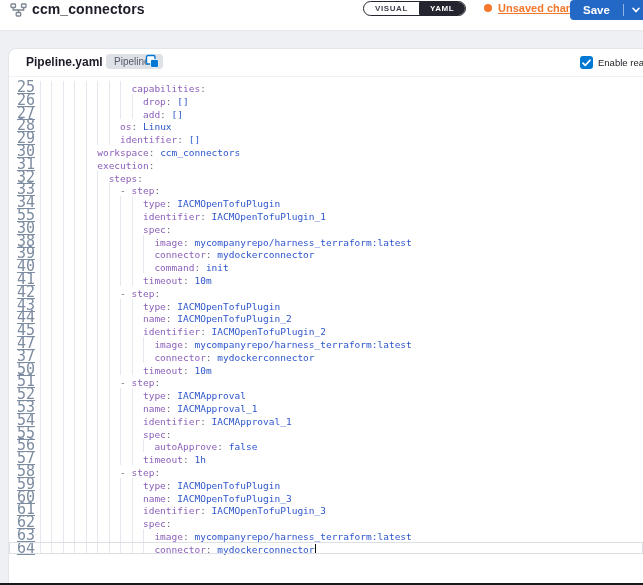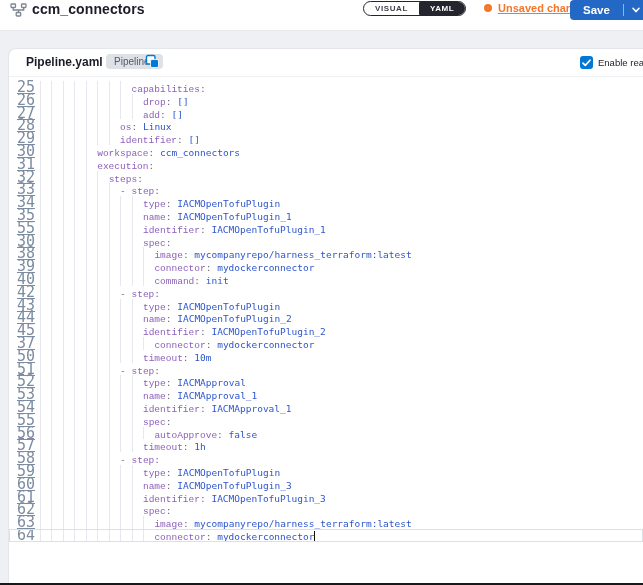--- a/index.html
+++ b/index.html
@@ -82,21 +82,21 @@
   }
   .cl.current { outline:1px solid #dcdfe4; outline-offset:-1px; }
   .ln {
     display:inline-block; width:31px; text-align:right; padding-right:5px;
     color:#7d8ca1; font-size:15px;text-decoration:underline;
   }
   .ind {
     display:inline-block; height:12.8px; vertical-align:top;
     background:repeating-linear-gradient(to right,#e5e8ee 0,#e5e8ee 1px,transparent 1px,transparent 2ch);
   }
-  .k { color:#8c60ba;font-family:Liberation Mono, monospace; }
+  .k { color:#8c60ba; }
   .v { color:#2e56cc; }
   .p { color:#70707c; }
   .cursor {
     display:inline-block; width:1px; height:10px; background:#111;
     vertical-align:-1px;
   }
 
   .bottom-edge { position:absolute; left:0; bottom:0; width:643px; height:2px; background:#17171c; z-index:9; }
 </style>
 </head>
@@ -158,30 +158,31 @@
       <div class="cl"><span class="ln">25</span><span class="ind" style="width: 16ch;"></span><span class="k">capabilities</span><span class="p">:</span></div>
       <div class="cl"><span class="ln">26</span><span class="ind" style="width: 18ch;"></span><span class="k">drop</span><span class="p">:</span><span class="p"> </span><span class="v">[]</span></div>
       <div class="cl"><span class="ln">27</span><span class="ind" style="width: 18ch;"></span><span class="k">add</span><span class="p">:</span><span class="p"> </span><span class="v">[]</span></div>
       <div class="cl"><span class="ln">28</span><span class="ind" style="width: 14ch;"></span><span class="k">os</span><span class="p">:</span><span class="p"> </span><span class="v">Linux</span></div>
       <div class="cl"><span class="ln">29</span><span class="ind" style="width: 14ch;"></span><span class="k">identifier</span><span class="p">:</span><span class="p"> </span><span class="v">[]</span></div>
       <div class="cl"><span class="ln">30</span><span class="ind" style="width: 10ch;"></span><span class="k">workspace</span><span class="p">:</span><span class="p"> </span><span class="v">ccm_connectors</span></div>
       <div class="cl"><span class="ln">31</span><span class="ind" style="width: 10ch;"></span><span class="k">execution</span><span class="p">:</span></div>
       <div class="cl"><span class="ln">32</span><span class="ind" style="width: 12ch;"></span><span class="k">steps</span><span class="p">:</span></div>
       <div class="cl"><span class="ln">33</span><span class="ind" style="width: 14ch;"></span><span class="p">- </span><span class="k">step</span><span class="p">:</span></div>
       <div class="cl"><span class="ln">34</span><span class="ind" style="width: 18ch;"></span><span class="k">type</span><span class="p">:</span><span class="p"> </span><span class="v">IACMOpenTofuPlugin</span></div>
-      <div class="cl"><span class="ln">35</span><span class="ind" style="width: 18ch;"></span><span class="k">name</span><span class="p">:</span><span class="p"> </span><span class="v">IACMOpenTofuPlugin_1</span></div>
       <div class="cl"><span class="ln">55</span><span class="ind" style="width: 18ch;"></span><span class="k">identifier</span><span class="p">:</span><span class="p"> </span><span class="v">IACMOpenTofuPlugin_1</span></div>
       <div class="cl"><span class="ln">30</span><span class="ind" style="width: 18ch;"></span><span class="k">spec</span><span class="p">:</span></div>
       <div class="cl"><span class="ln">38</span><span class="ind" style="width: 20ch;"></span><span class="k">image</span><span class="p">:</span><span class="p"> </span><span class="v">mycompanyrepo/harness_terraform:latest</span></div>
       <div class="cl"><span class="ln">39</span><span class="ind" style="width: 20ch;"></span><span class="k">connector</span><span class="p">:</span><span class="p"> </span><span class="v">mydockerconnector</span></div>
       <div class="cl"><span class="ln">40</span><span class="ind" style="width: 20ch;"></span><span class="k">command</span><span class="p">:</span><span class="p"> </span><span class="v">init</span></div>
+      <div class="cl"><span class="ln">41</span><span class="ind" style="width: 18ch;"></span><span class="k">timeout</span><span class="p">:</span><span class="p"> </span><span class="v">10m</span></div>
       <div class="cl"><span class="ln">42</span><span class="ind" style="width: 14ch;"></span><span class="p">- </span><span class="k">step</span><span class="p">:</span></div>
       <div class="cl"><span class="ln">43</span><span class="ind" style="width: 18ch;"></span><span class="k">type</span><span class="p">:</span><span class="p"> </span><span class="v">IACMOpenTofuPlugin</span></div>
       <div class="cl"><span class="ln">44</span><span class="ind" style="width: 18ch;"></span><span class="k">name</span><span class="p">:</span><span class="p"> </span><span class="v">IACMOpenTofuPlugin_2</span></div>
       <div class="cl"><span class="ln">45</span><span class="ind" style="width: 18ch;"></span><span class="k">identifier</span><span class="p">:</span><span class="p"> </span><span class="v">IACMOpenTofuPlugin_2</span></div>
+      <div class="cl"><span class="ln">47</span><span class="ind" style="width: 20ch;"></span><span class="k">image</span><span class="p">:</span><span class="p"> </span><span class="v">mycompanyrepo/harness_terraform:latest</span></div>
       <div class="cl"><span class="ln">37</span><span class="ind" style="width: 20ch;"></span><span class="k">connector</span><span class="p">:</span><span class="p"> </span><span class="v">mydockerconnector</span></div>
       <div class="cl"><span class="ln">50</span><span class="ind" style="width: 18ch;"></span><span class="k">timeout</span><span class="p">:</span><span class="p"> </span><span class="v">10m</span></div>
       <div class="cl"><span class="ln">51</span><span class="ind" style="width: 14ch;"></span><span class="p">- </span><span class="k">step</span><span class="p">:</span></div>
       <div class="cl"><span class="ln">52</span><span class="ind" style="width: 18ch;"></span><span class="k">type</span><span class="p">:</span><span class="p"> </span><span class="v">IACMApproval</span></div>
       <div class="cl"><span class="ln">53</span><span class="ind" style="width: 18ch;"></span><span class="k">name</span><span class="p">:</span><span class="p"> </span><span class="v">IACMApproval_1</span></div>
       <div class="cl"><span class="ln">54</span><span class="ind" style="width: 18ch;"></span><span class="k">identifier</span><span class="p">:</span><span class="p"> </span><span class="v">IACMApproval_1</span></div>
       <div class="cl"><span class="ln">55</span><span class="ind" style="width: 18ch;"></span><span class="k">spec</span><span class="p">:</span></div>
       <div class="cl"><span class="ln">56</span><span class="ind" style="width: 20ch;"></span><span class="k">autoApprove</span><span class="p">:</span><span class="p"> </span><span class="v">false</span></div>
       <div class="cl"><span class="ln">57</span><span class="ind" style="width: 18ch;"></span><span class="k">timeout</span><span class="p">:</span><span class="p"> </span><span class="v">1h</span></div>
       <div class="cl"><span class="ln">58</span><span class="ind" style="width: 14ch;"></span><span class="p">- </span><span class="k">step</span><span class="p">:</span></div>

